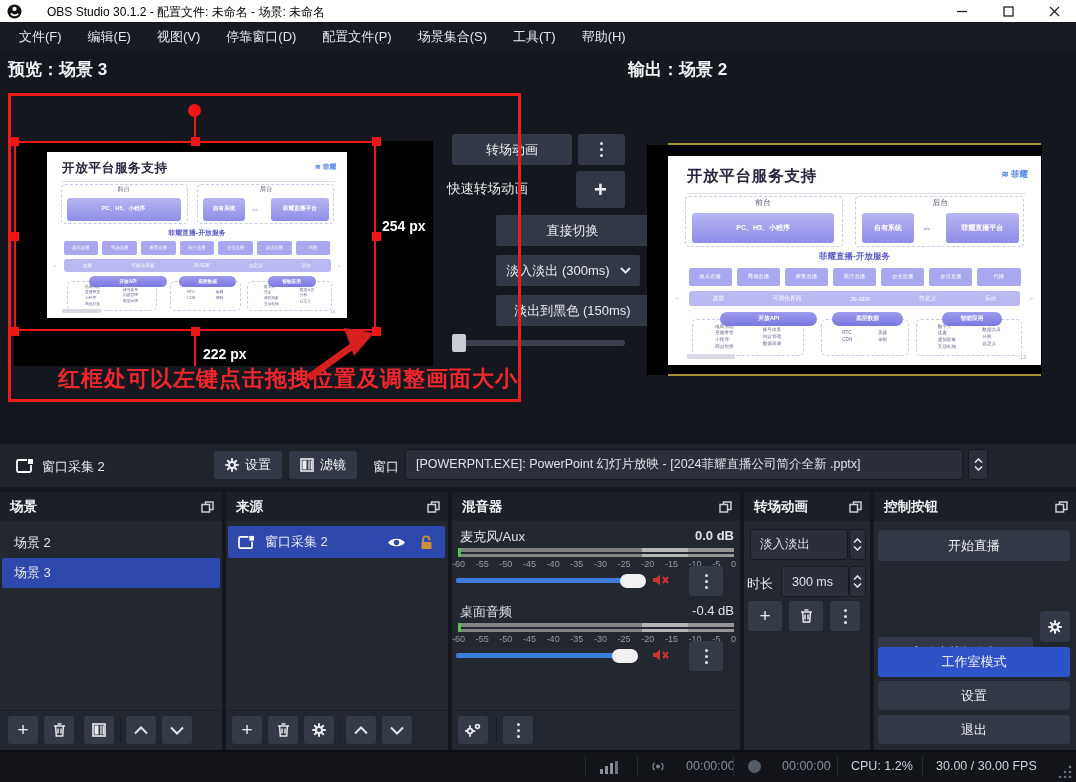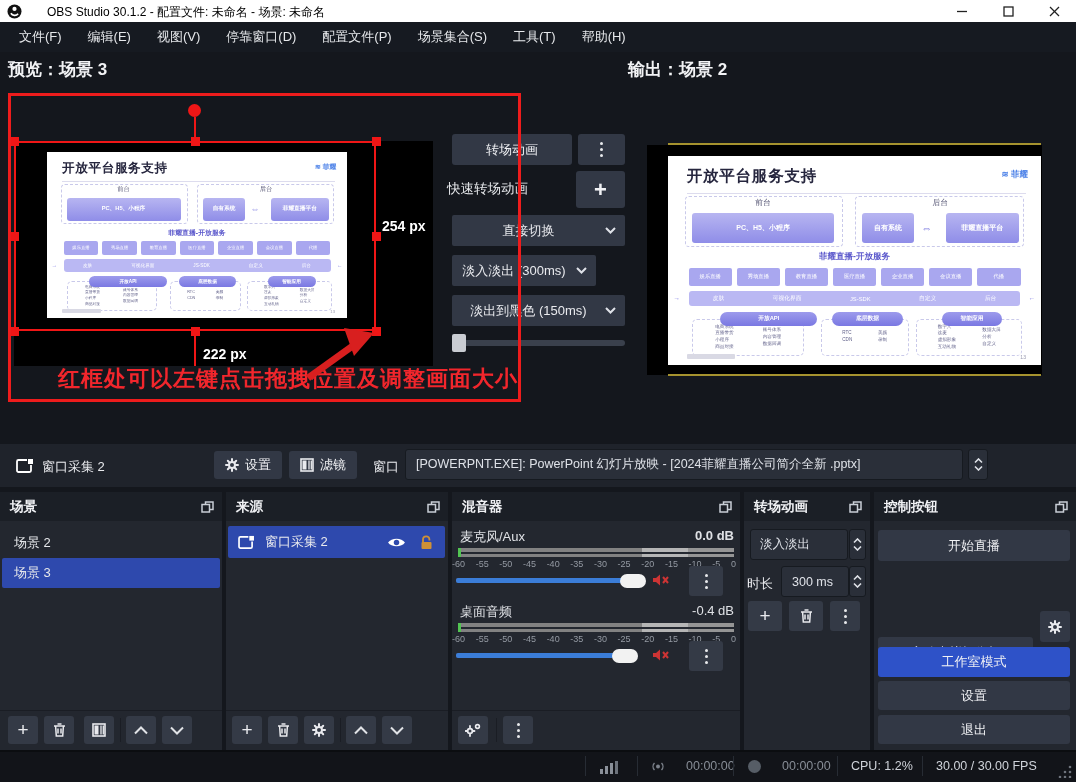--- a/index.html
+++ b/index.html
@@ -9,21 +9,21 @@
   
   .titlebar{left:0;top:0;width:1076px;height:22px;background:#ffffff;color:#000;display:flex;align-items:center;}
   .titlebar .ttl{font-size:12px;margin-left:19px;}
   .wctl{position:absolute;top:0;height:22px;width:44px;display:flex;align-items:center;justify-content:center;color:#222;font-size:12px;}
   
   .menubar{left:0;top:22px;width:1076px;height:30px;background:#161a21;display:flex;align-items:center;padding-left:6px;}
   .menubar span{font-size:13px;color:#e6e8eb;padding:0 13px;}
   .scene-label{font-size:17px;font-weight:bold;color:#f2f3f5;}
   
   .btn{background:#323845;border-radius:3px;color:#f0f1f4;font-size:13px;display:flex;align-items:center;justify-content:center;gap:6px;}
-  .dd{background:#323845;border-radius:2px;color:#e9eaee;font-size:13px;display:flex;align-items:center;}
+  .dd{background:#323845;border-radius:2px;color:#e9eaee;font-size:13px;display:flex;align-items:center;margin-left:44px;}
   .dd .lbl{flex:1;text-align:center;}
   .dd .chev{margin-right:9px;}
   .tool-btn{width:30px;height:28px;background:#343a46;border-radius:3px;display:flex;align-items:center;justify-content:center;}
   .vdots{display:flex;flex-direction:column;gap:3px;align-items:center;}
   .vdots i{width:3px;height:3px;border-radius:50%;background:#e8e9ec;}
   
   .phead{height:29px;background:#1b1f26;display:flex;align-items:center;justify-content:space-between;padding:0 8px 0 10px;}
   .phead .pt{font-size:13.5px;font-weight:bold;color:#f0f1f4;}
   .pbody{background:#23272f;}
   .ptool{border-top:1px solid #1a1d24;}

